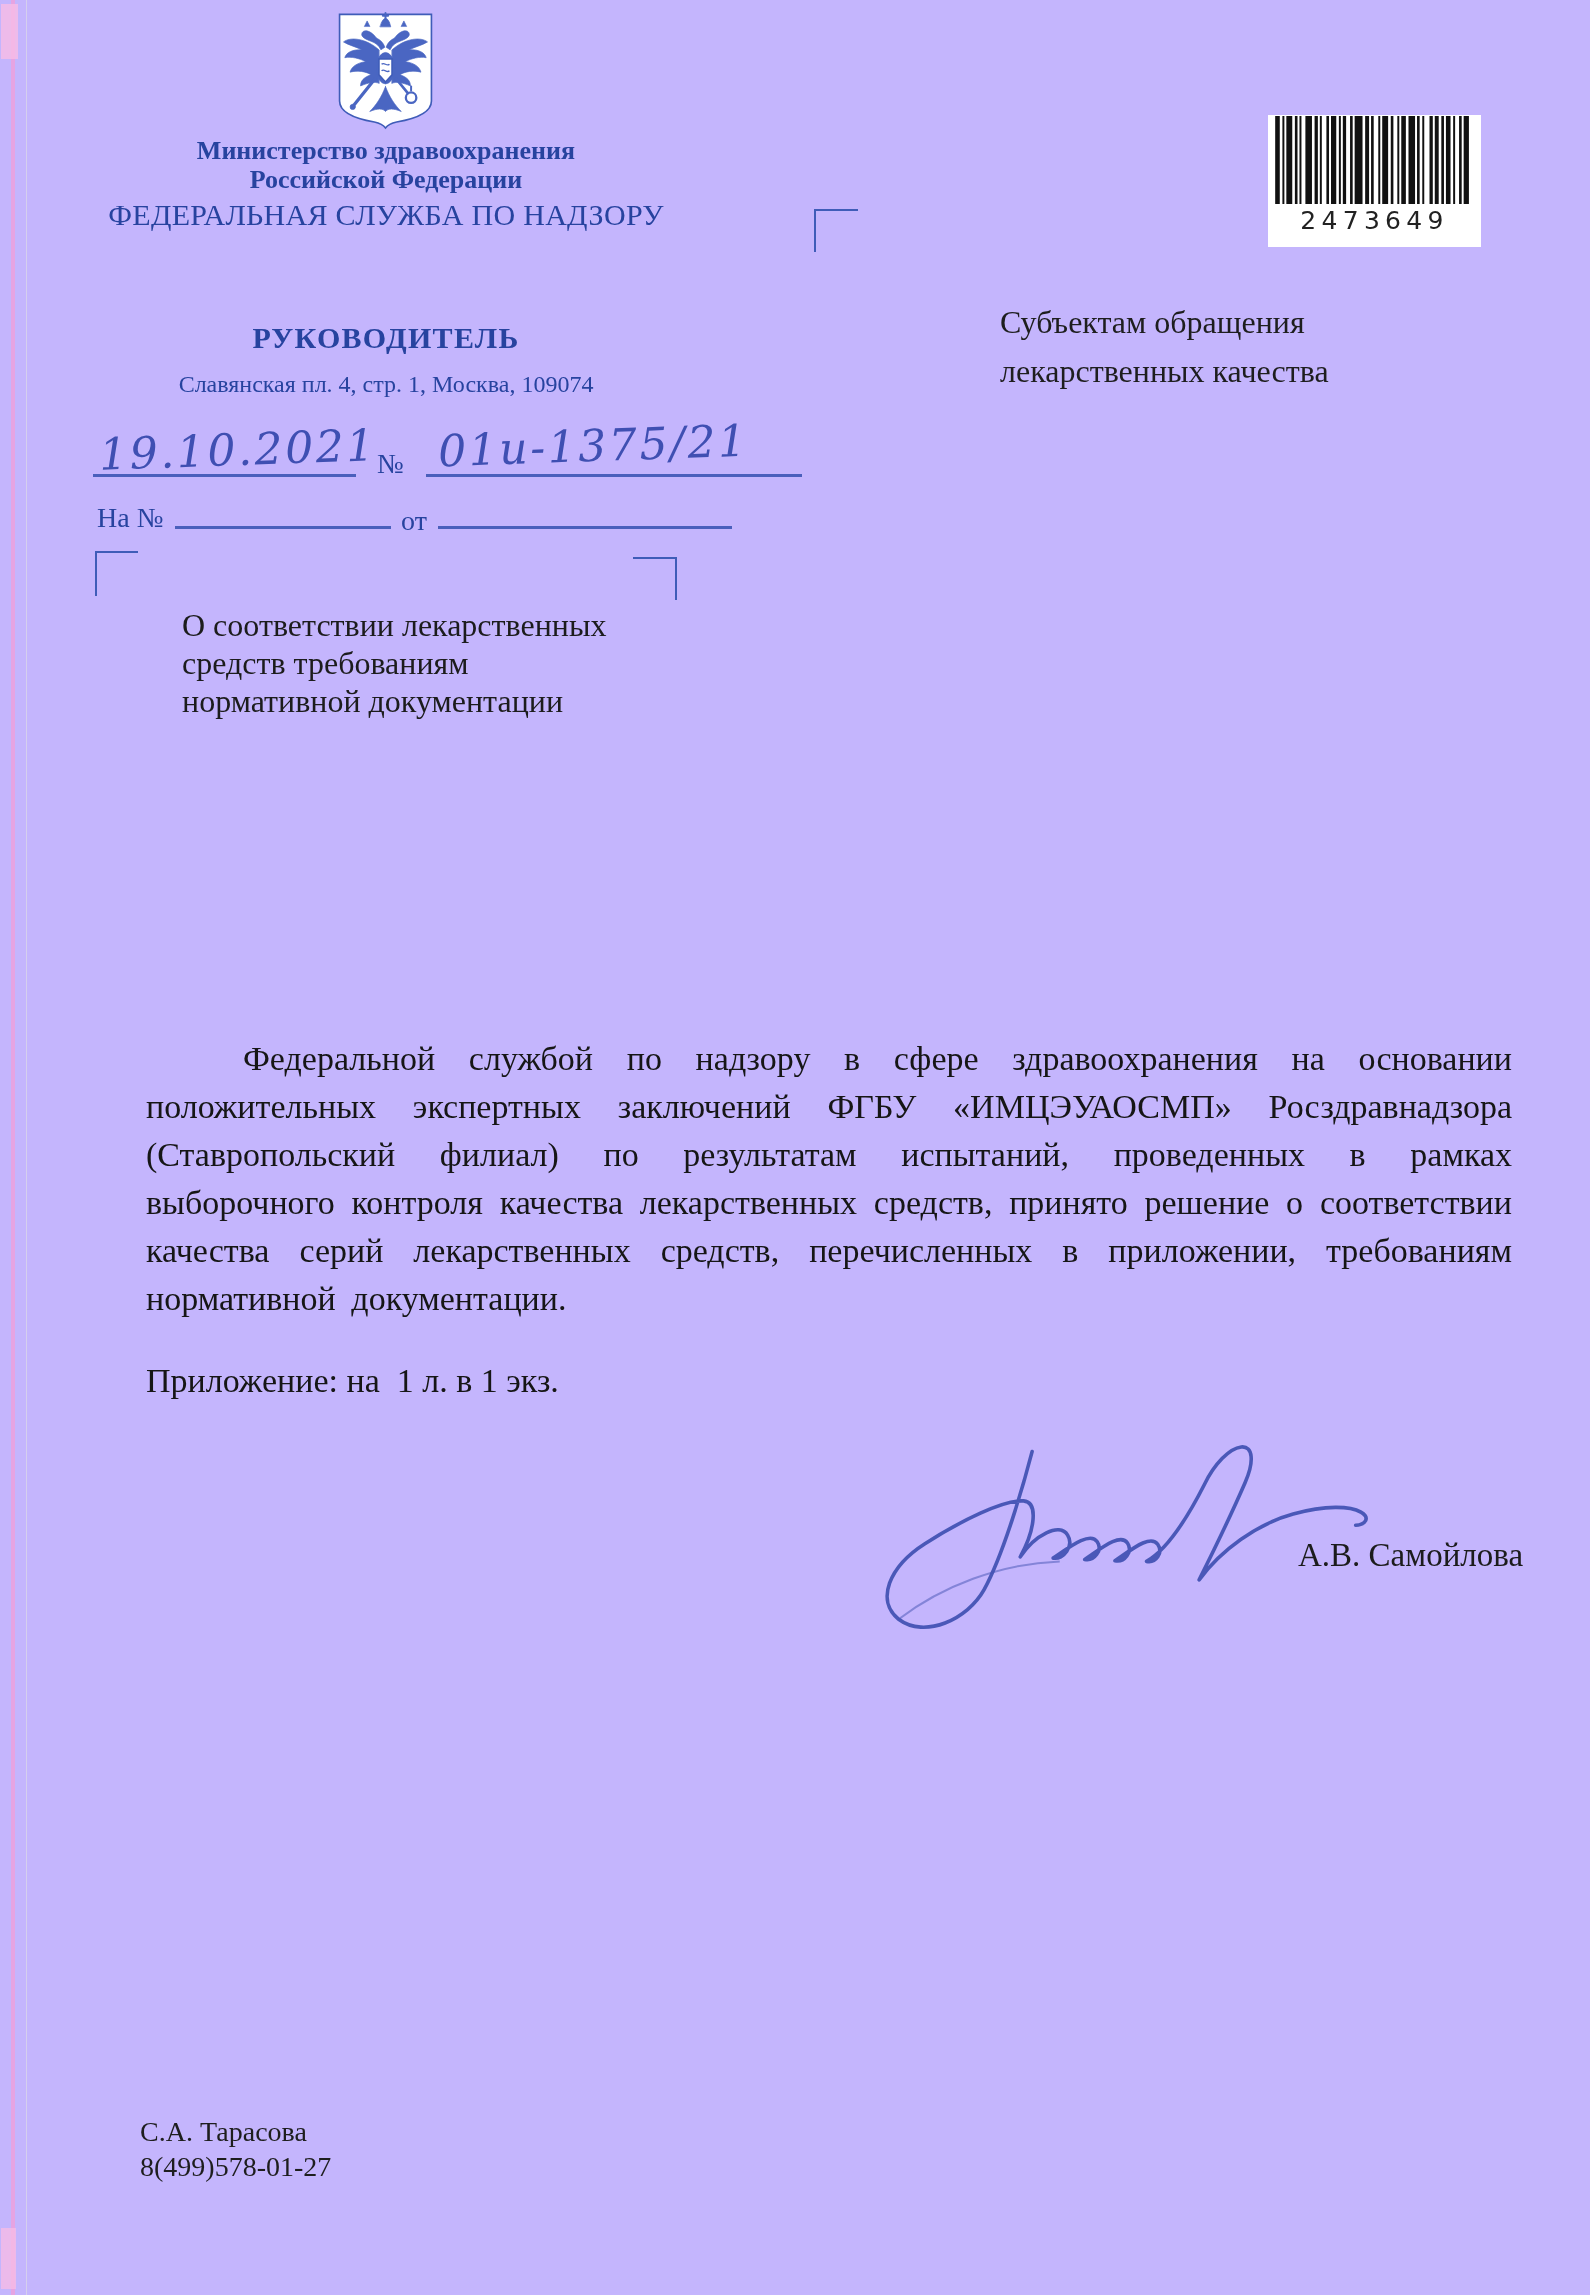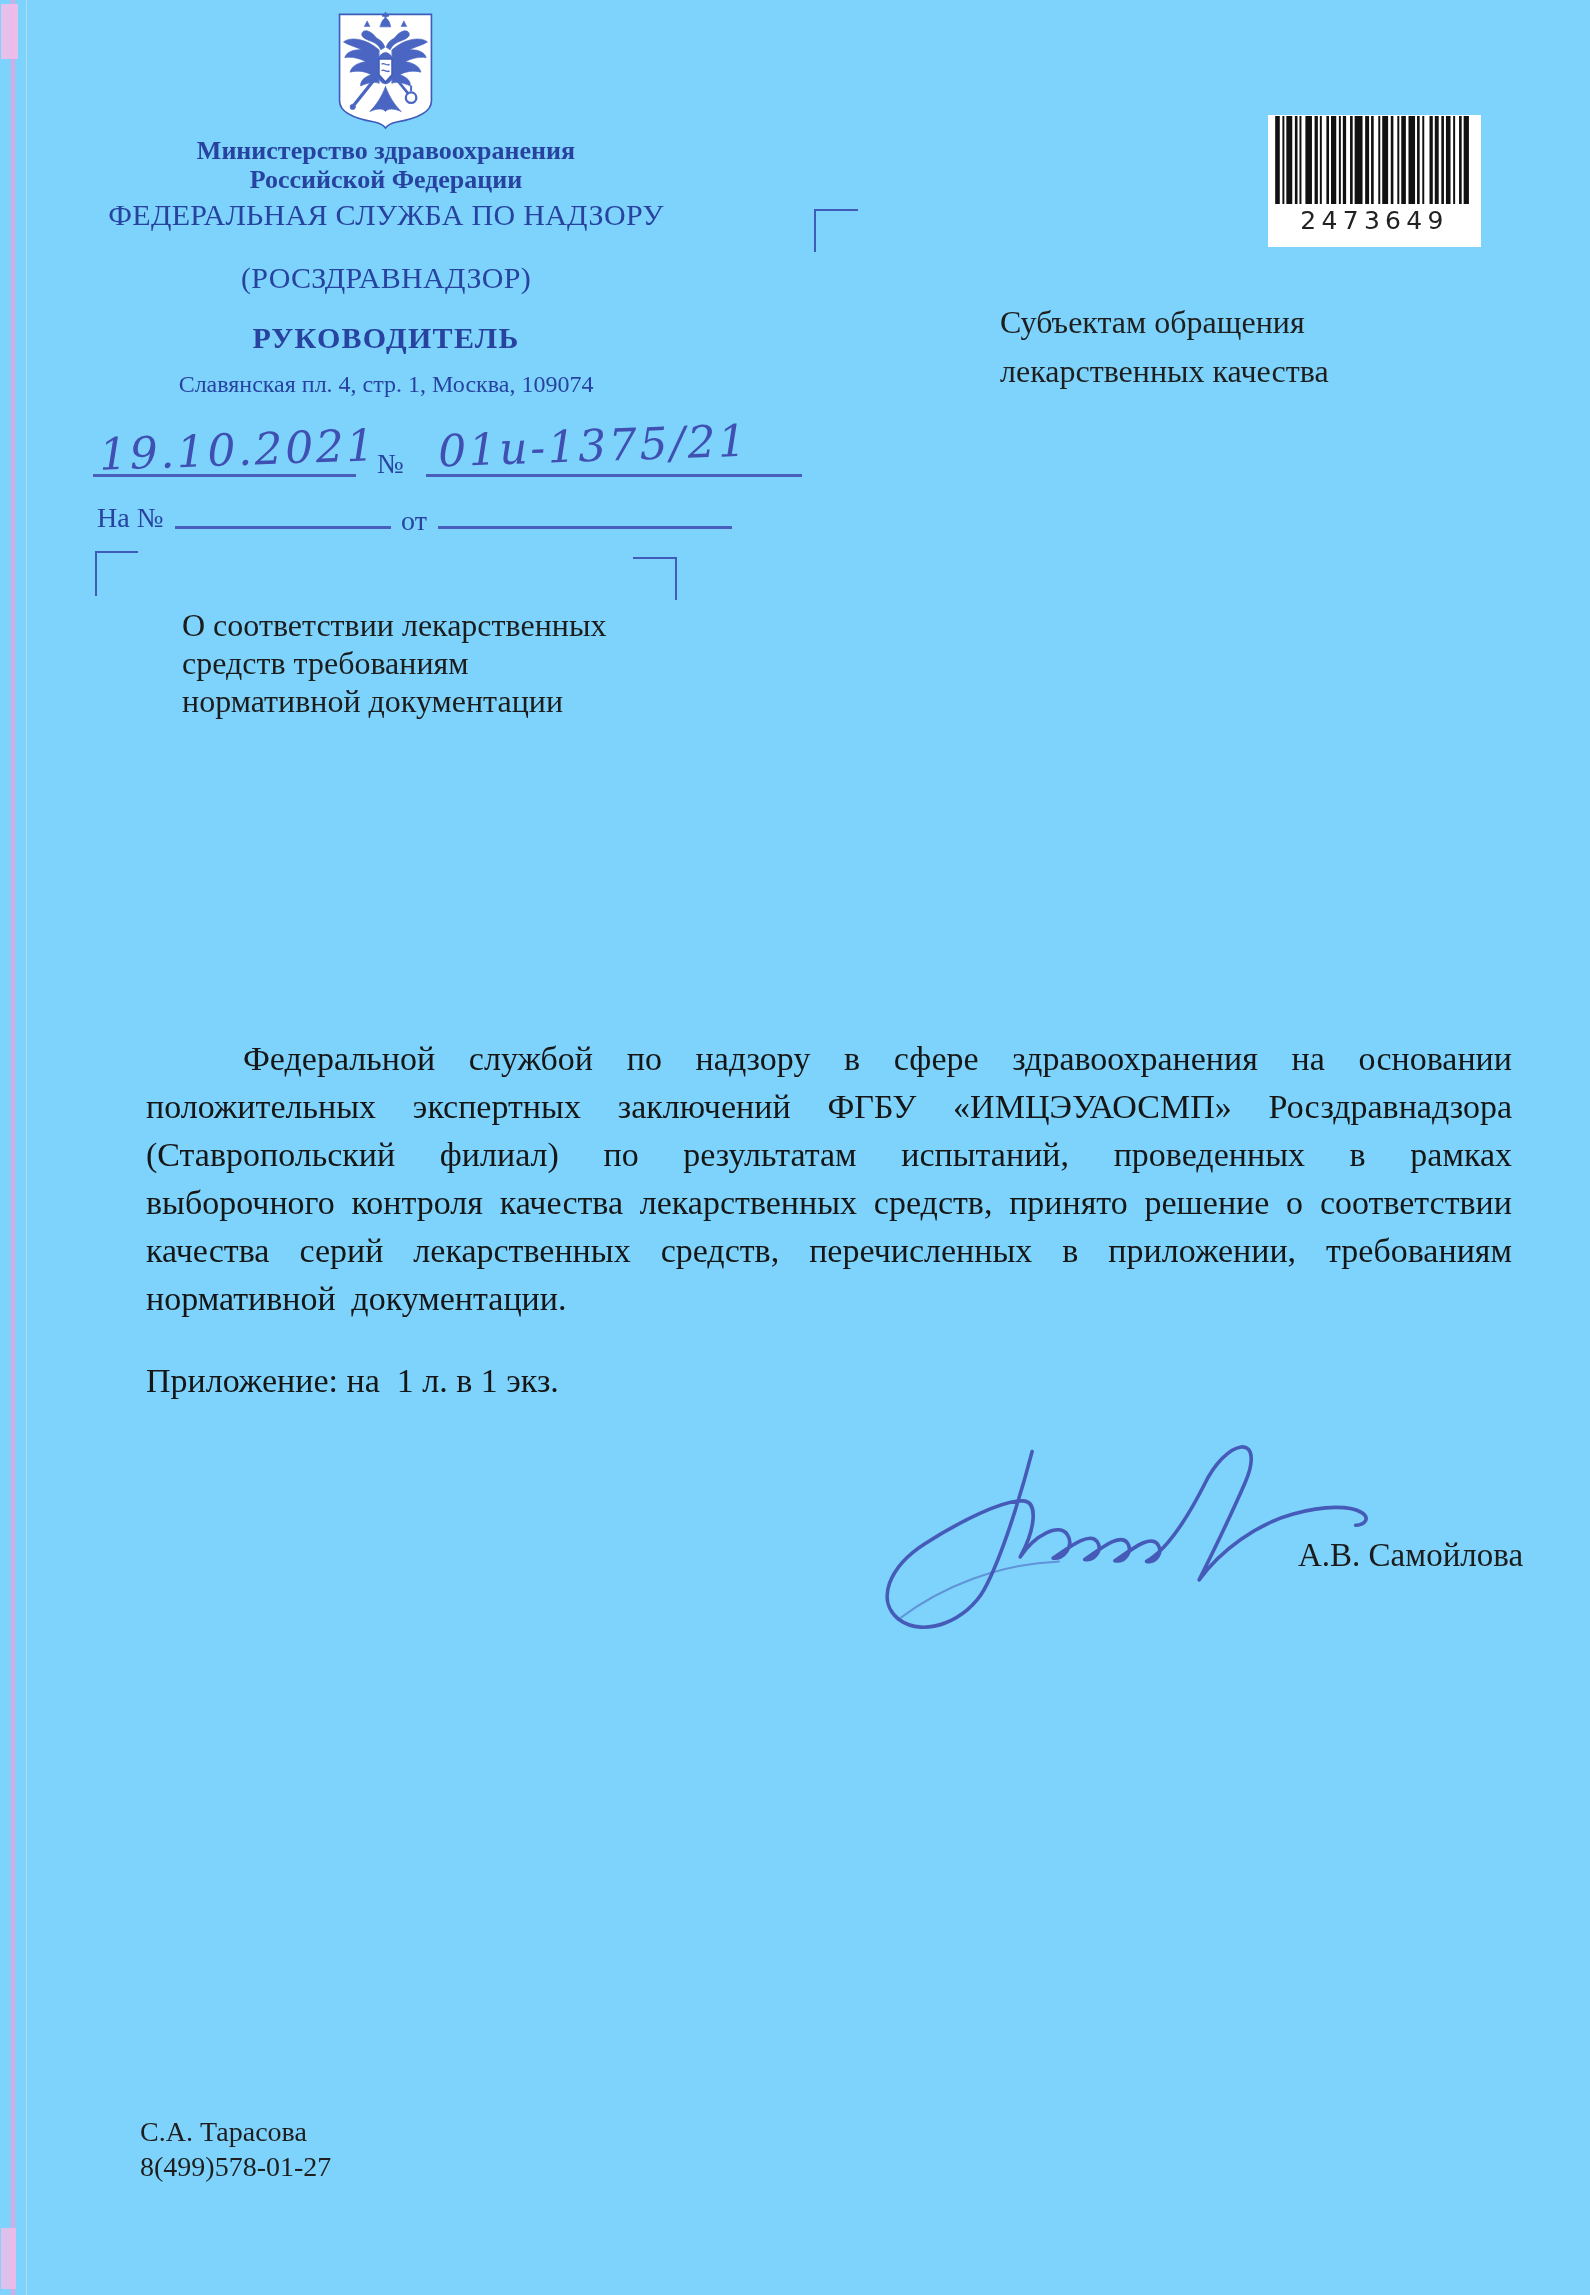--- a/index.html
+++ b/index.html
@@ -1,19 +1,19 @@
 <!DOCTYPE html>
 <html lang="ru" style="font-size:10.5px"><head>
 <meta charset="utf-8">
 <style>
   html,body{margin:0;padding:0;background:#d8d8d8;}
   .page{
     position:relative;
     width:1590px;height:2295px;
-    background:#7dd3fc;
+    background:#c4b5fd;
     overflow:hidden;
     font-family:"Liberation Serif", serif;
     color:#1a1a1a;
   }
   
   .scan-pink-line{position:absolute;left:11.2px;top:0;width:4px;height:100%;background:#f29fd8;opacity:.75;}
   .scan-gray-line{position:absolute;left:26px;top:0;width:1.3px;height:100%;background:#e4e4e0;opacity:.55;}
   .scan-pink-patch-top{position:absolute;left:1.3px;top:4px;width:17px;height:55px;background:#f6bce6;opacity:.85;}
   .scan-pink-patch-bottom{position:absolute;left:1.3px;top:2228px;width:14.5px;height:61px;background:#f6bce6;opacity:.8;}
 
@@ -103,21 +103,20 @@
       </g>
 
       <path d="M70,76 H90 V100 L80,111 L70,100 Z" fill="#ffffff" stroke="#3f5cb8" stroke-width="2.5"></path>
       <path d="M74,84 C78,80 82,88 86,84 M74,94 C78,90 82,98 86,94" fill="none" stroke="#4a66c2" stroke-width="2"></path>
     </svg>
   </div>
 
   <div class="abs hdr-center blue ministry" style="top:136px;">Министерство здравоохранения</div>
   <div class="abs hdr-center blue ministry" style="top:165px;">Российской Федерации</div>
   <div class="abs hdr-center blue service" style="top:199px;">ФЕДЕРАЛЬНАЯ СЛУЖБА ПО НАДЗОРУ</div>
-  <div class="abs hdr-center blue service" style="top:262px;">(РОСЗДРАВНАДЗОР)</div>
   <div class="abs hdr-center blue ruk" style="top:321px;">РУКОВОДИТЕЛЬ</div>
   <div class="abs hdr-center blue addr" style="top:371px;">Славянская пл. 4, стр. 1, Москва, 109074</div>
 
   <div class="abs hand" style="left:99px;top:424px;">19.10.2021</div>
   <div class="blue-rule" style="left:93px;top:474px;width:263px;"></div>
   <div class="abs reg-label" style="left:377px;top:448px;">№</div>
   <div class="abs hand" style="left:438px;top:420px;">01и-1375/21</div>
   <div class="blue-rule" style="left:426px;top:474px;width:376px;"></div>
 
   <div class="abs reg-label" style="left:97px;top:502px;">На №</div>

